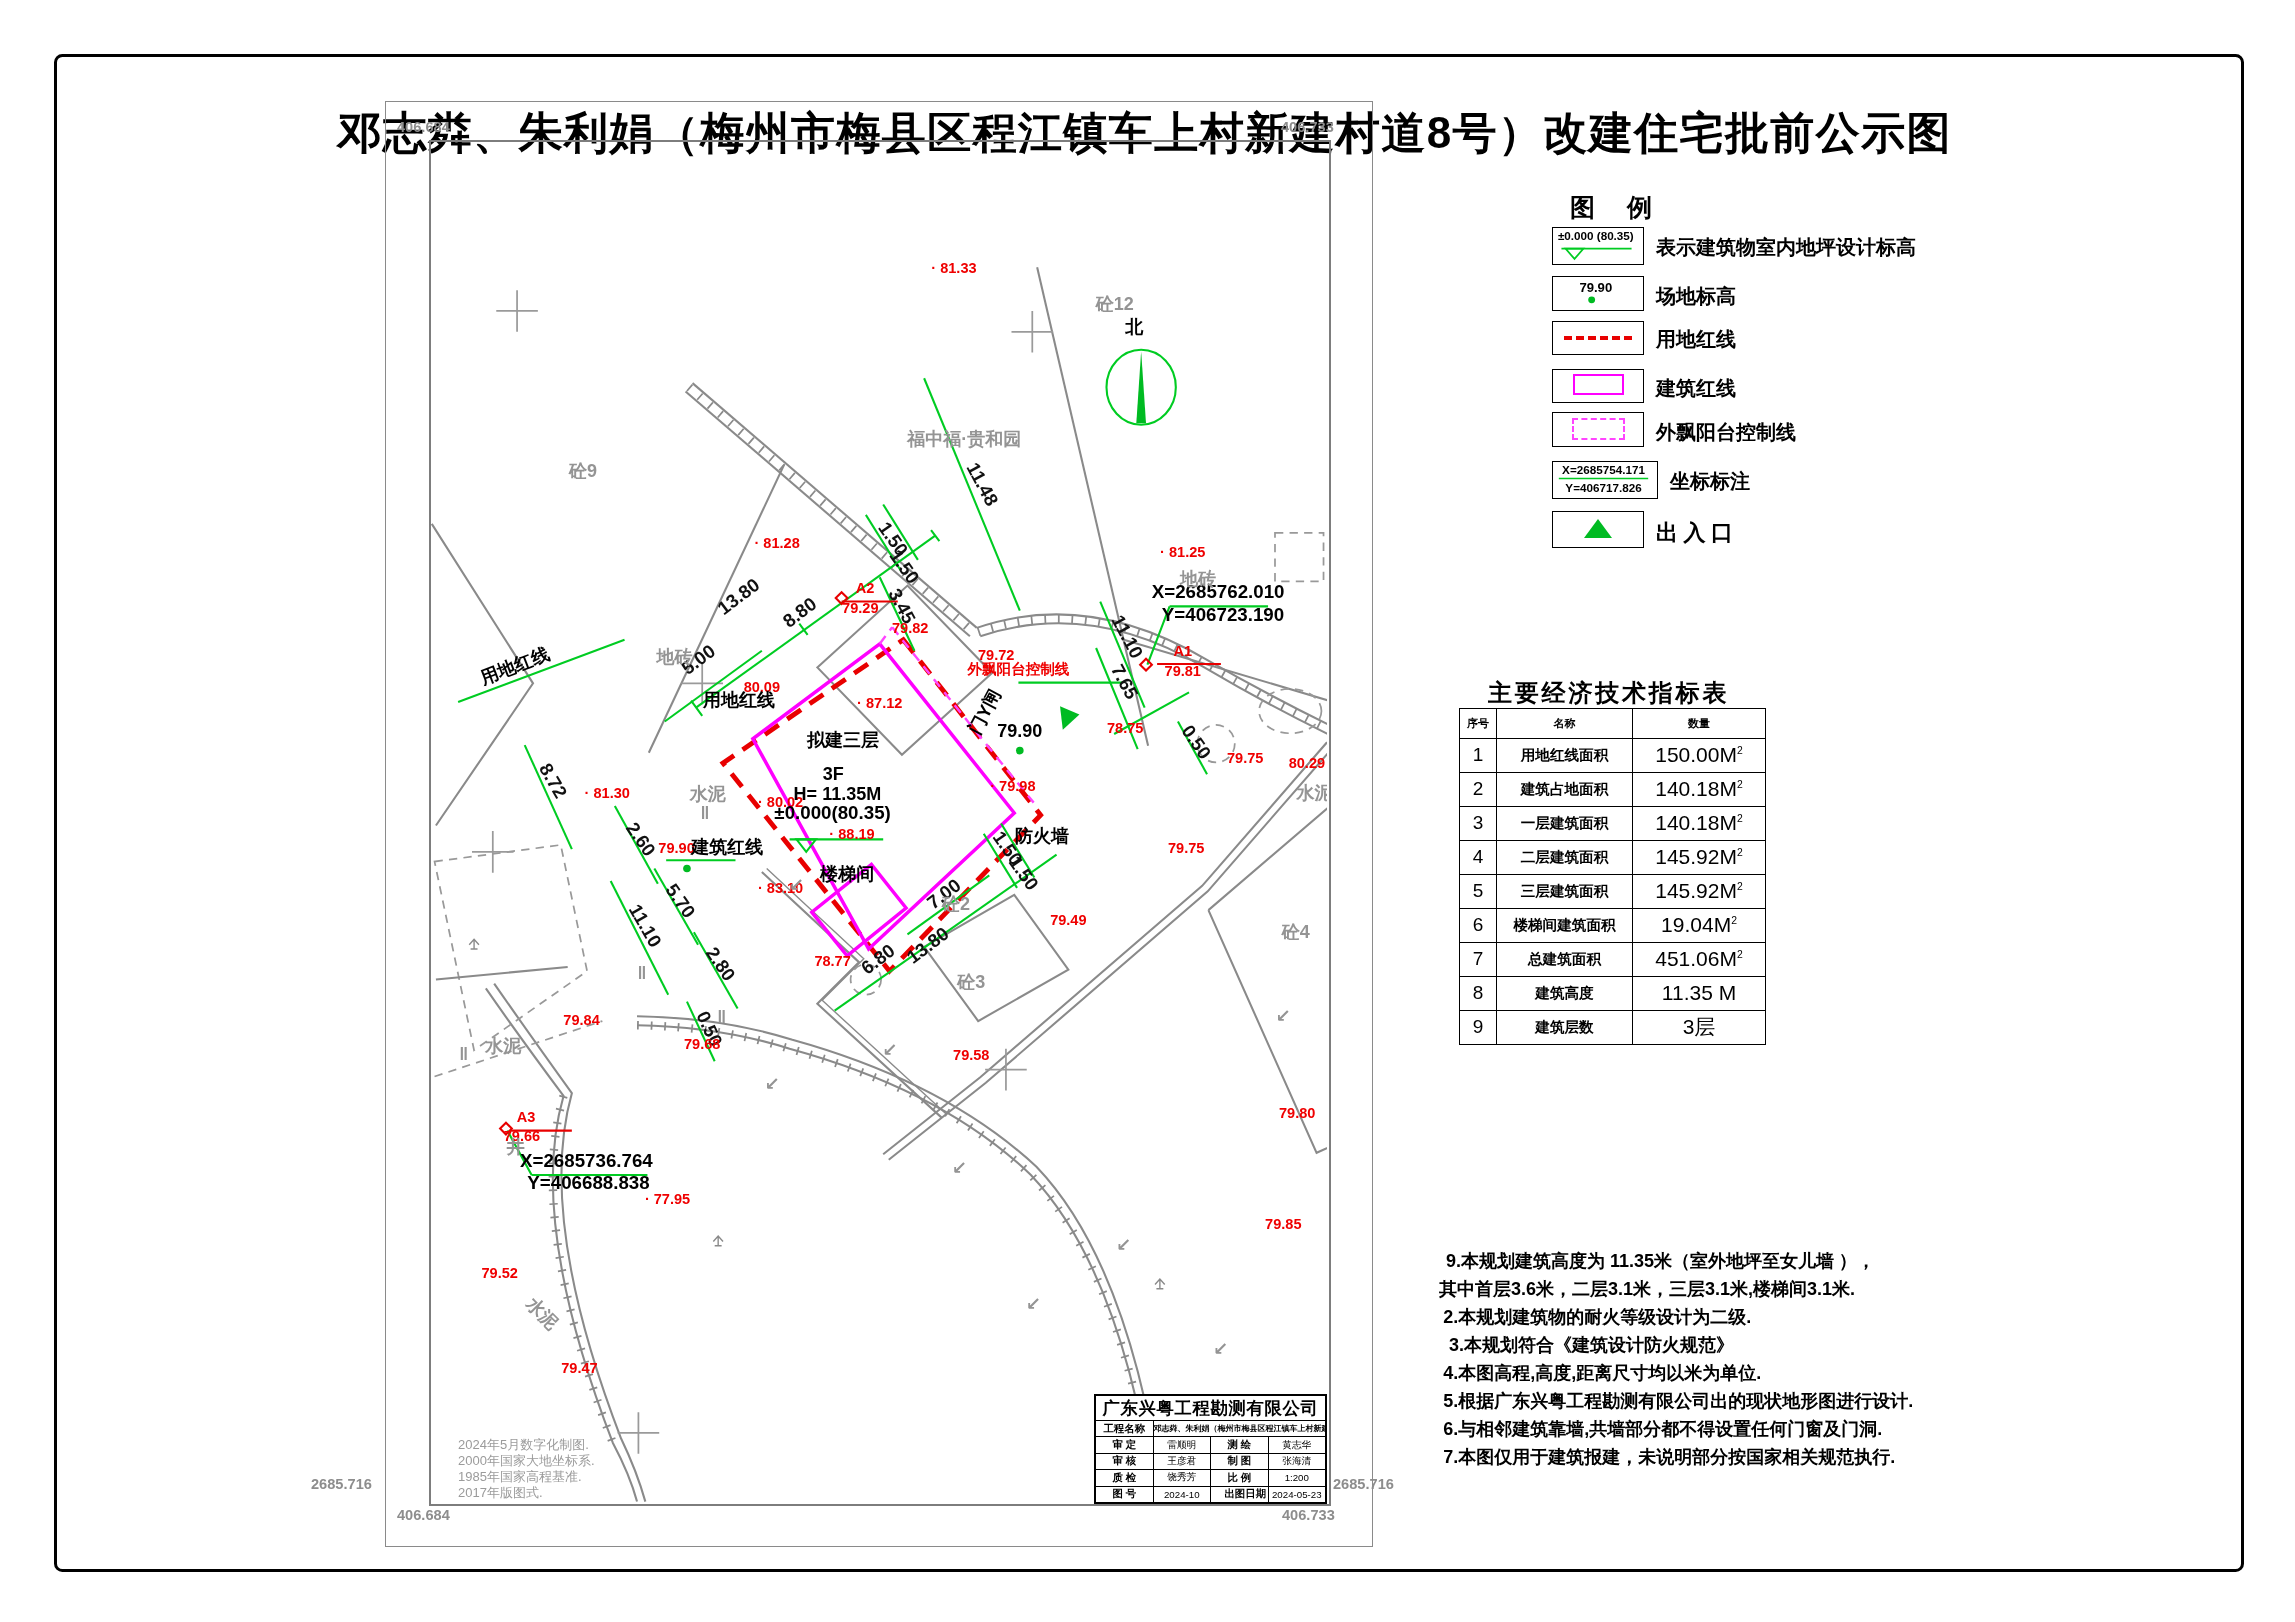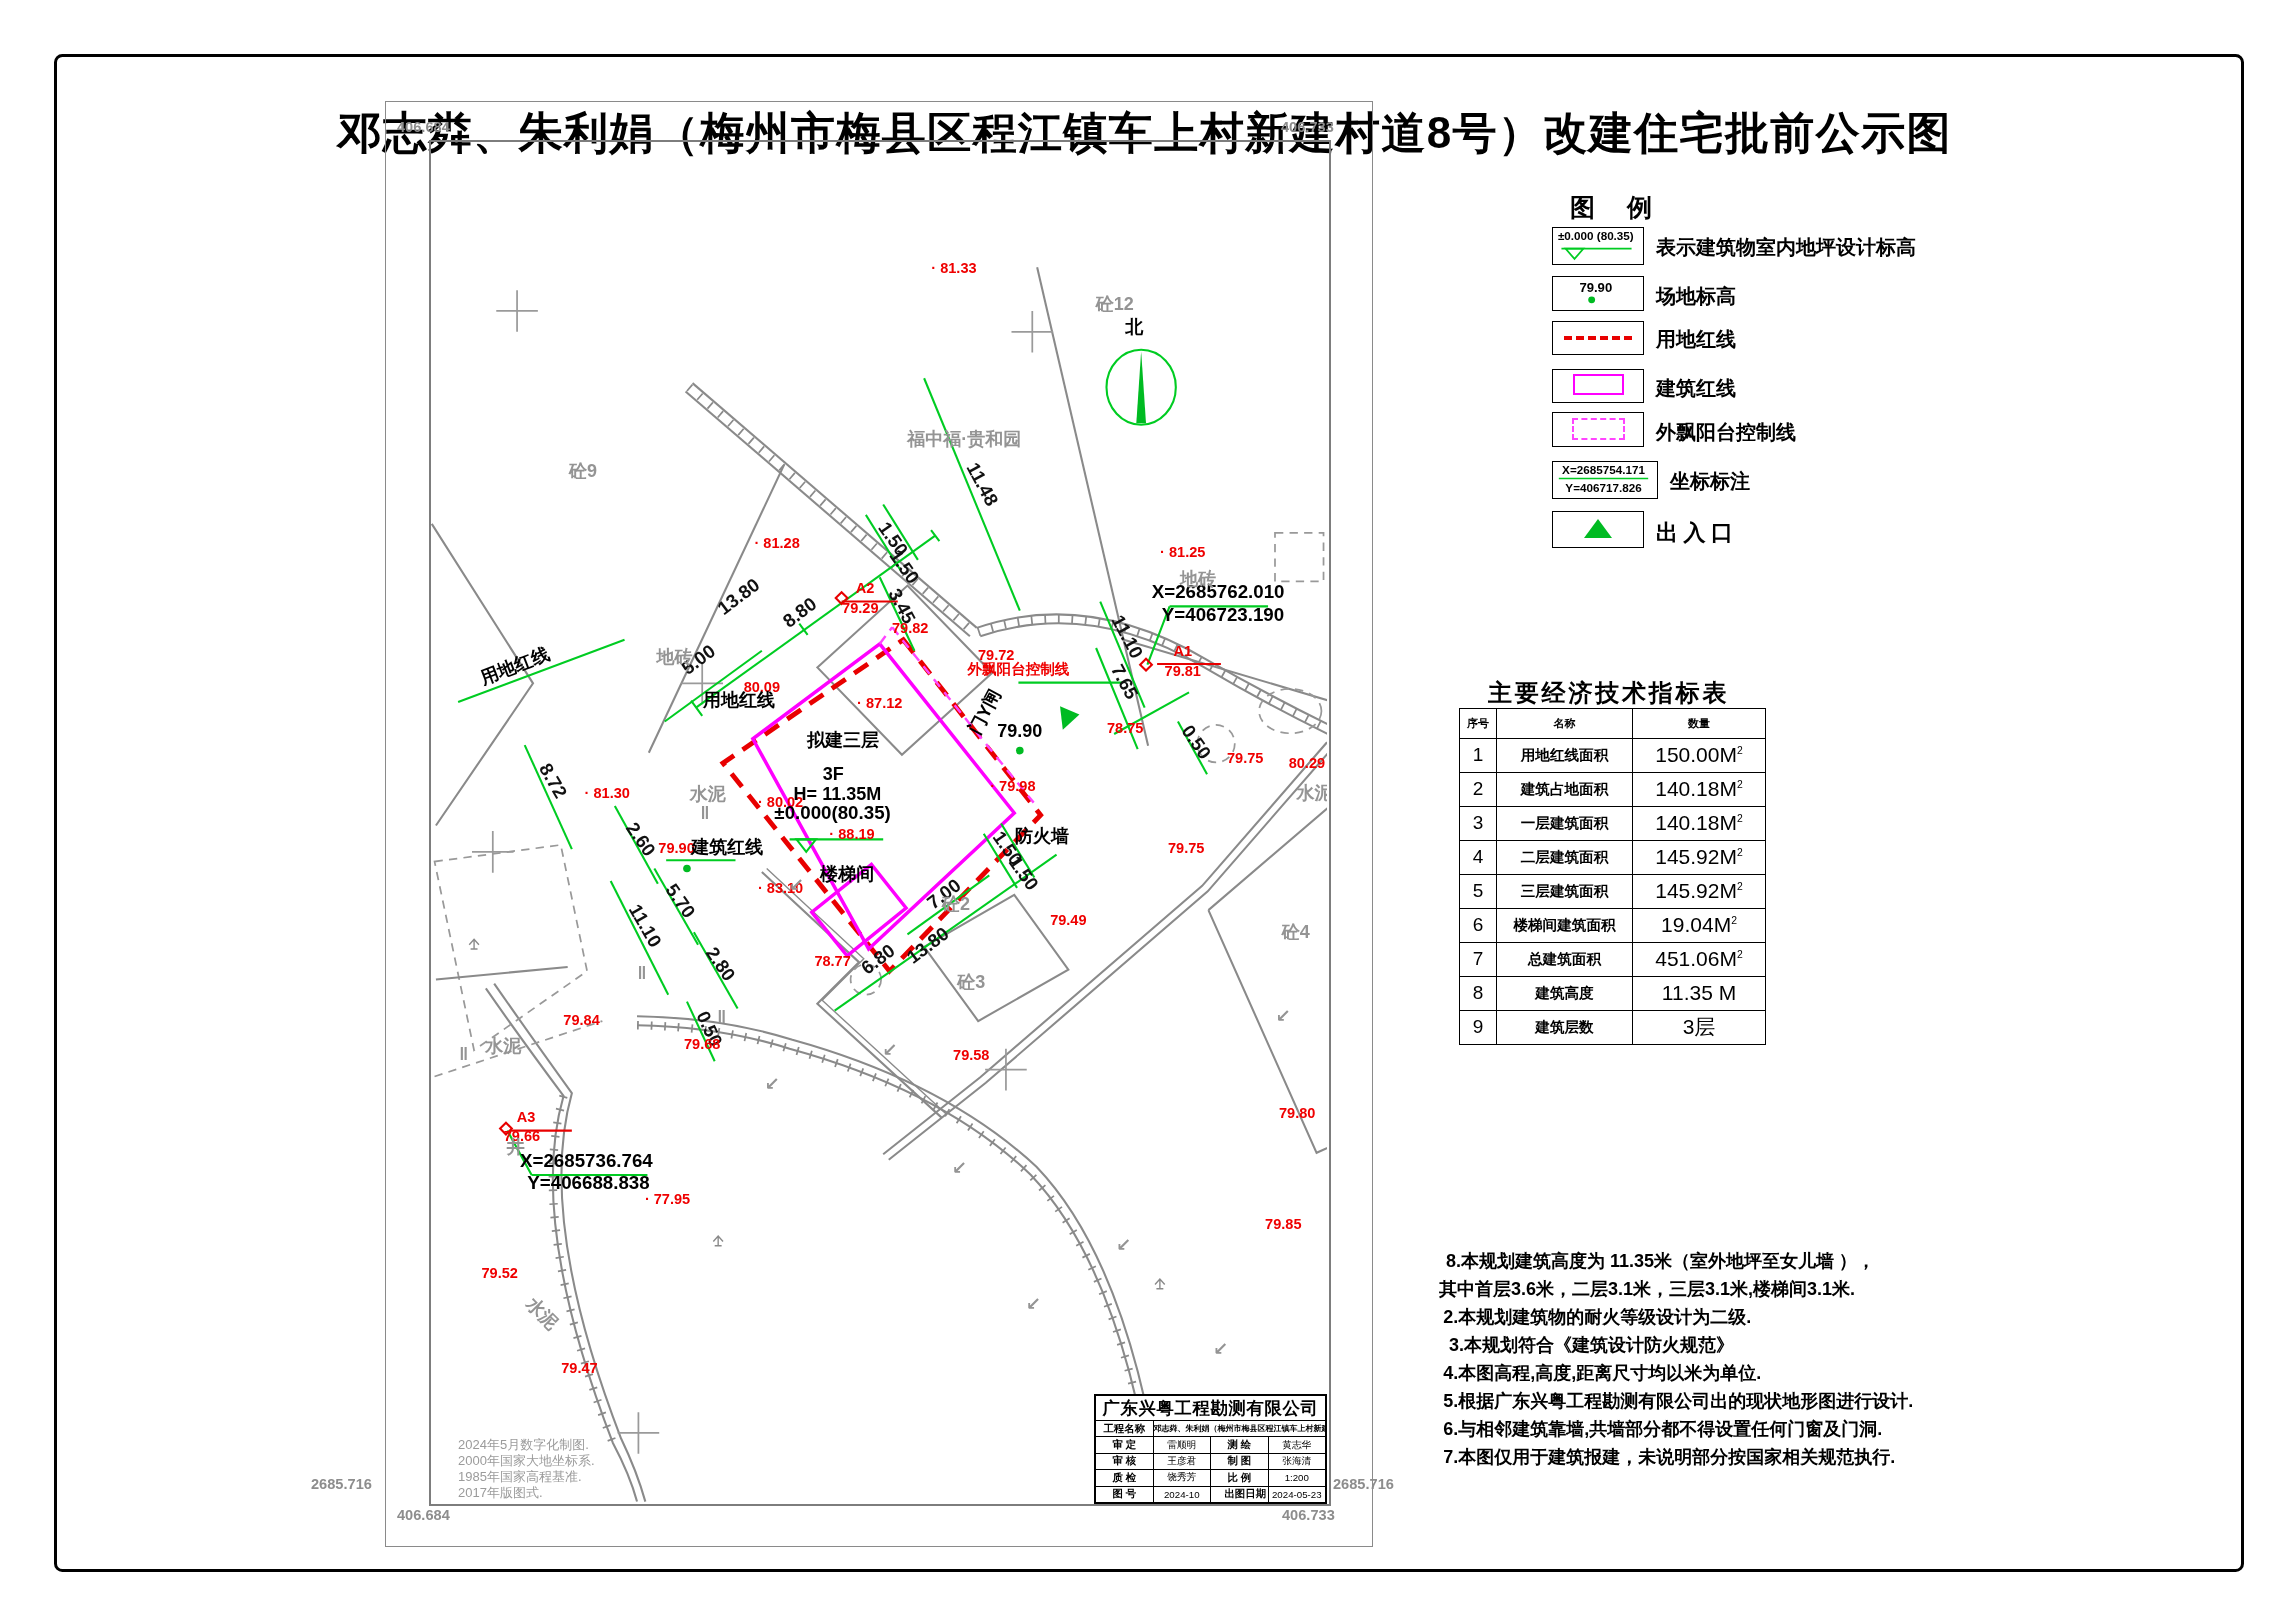--- a/index.html
+++ b/index.html
@@ -395,21 +395,21 @@
           <td class="c-no">9</td>
           <td class="c-name">建筑层数</td>
           <td class="c-qty">3层</td>
         </tr>
       </tbody>
   </table>
 </div>
 
 <div class="abs notes">
   <div>
-      <div class="note-line" style="padding-left: 18px;">8.本规划建筑高度为 11.35米（室外地坪至女儿墙 ），</div>
+      <div class="note-line" style="padding-left: 18px;">9.本规划建筑高度为 11.35米（室外地坪至女儿墙 ），</div>
       <div class="note-line" style="padding-left: 11px;">其中首层3.6米，二层3.1米，三层3.1米,楼梯间3.1米.</div>
       <div class="note-line" style="padding-left: 15.3px;">2.本规划建筑物的耐火等级设计为二级.</div>
       <div class="note-line" style="padding-left: 21px;">3.本规划符合《建筑设计防火规范》</div>
       <div class="note-line" style="padding-left: 15.3px;">4.本图高程,高度,距离尺寸均以米为单位.</div>
       <div class="note-line" style="padding-left: 15.3px;">5.根据广东兴粤工程勘测有限公司出的现状地形图进行设计.</div>
       <div class="note-line" style="padding-left: 15.3px;">6.与相邻建筑靠墙,共墙部分都不得设置任何门窗及门洞.</div>
       <div class="note-line" style="padding-left: 15.3px;">7.本图仅用于建筑报建，未说明部分按国家相关规范执行.</div>
     </div>
 </div>
 

